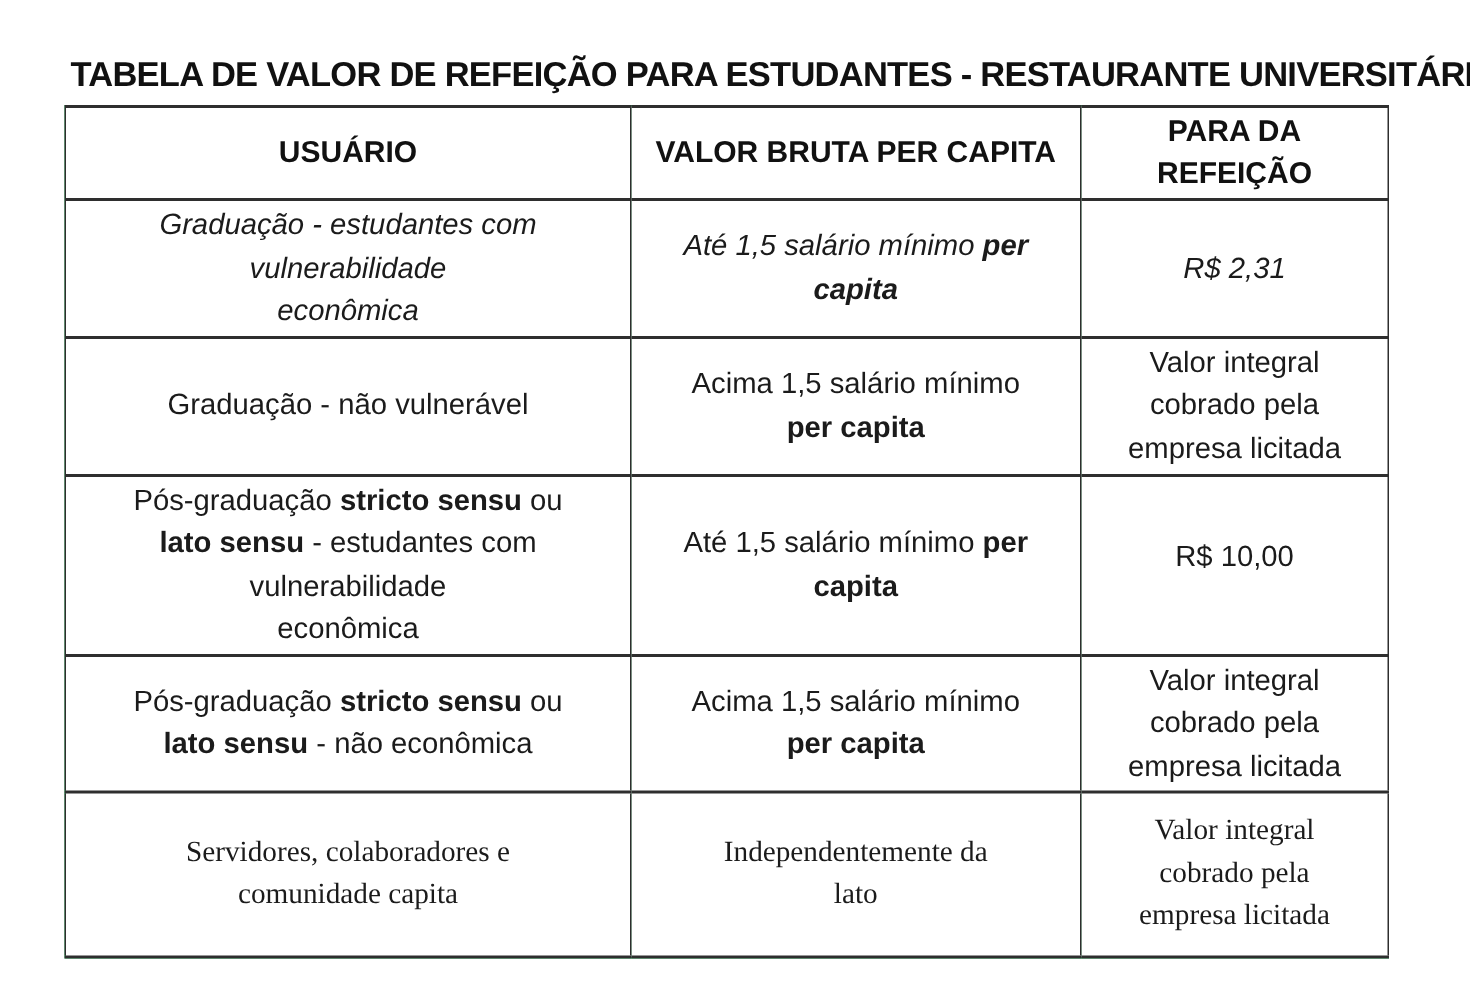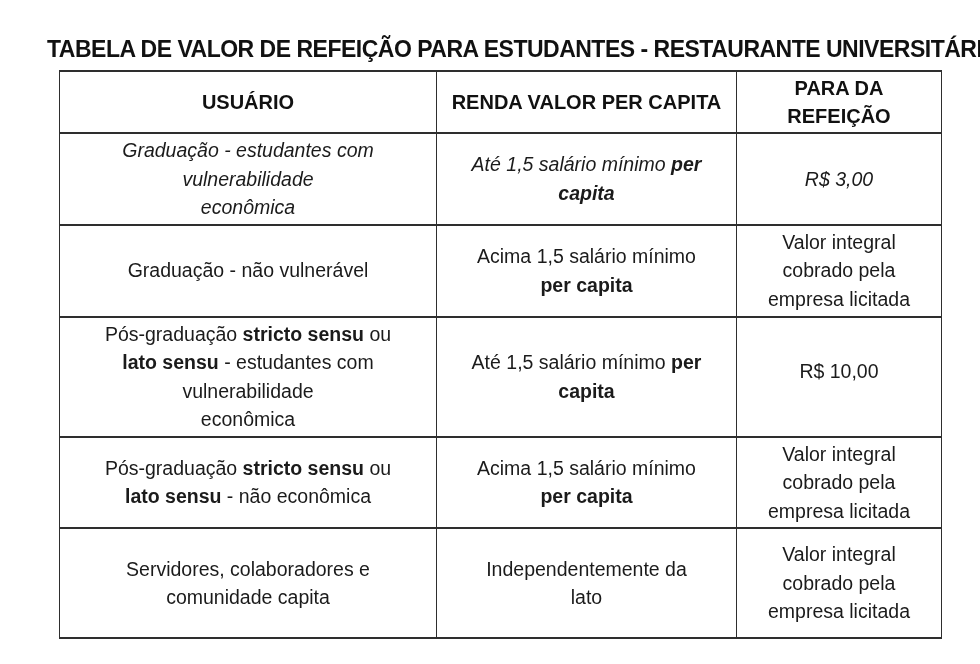--- a/index.html
+++ b/index.html
@@ -19,21 +19,21 @@
     font-size: 23px;
     font-weight: bold;
     letter-spacing: -0.5px;
     white-space: nowrap;
     line-height: 1.15;
     color: #111111;
   }
 
   table.price-table {
     position: absolute;
-    left: 59px; top: 70px;
+    left: 43px; top: 70px;
     width: 882px;
     border-collapse: collapse;
     table-layout: fixed;
     background: #22c55e;
   }
   col.c-usuario { width: 377px; }
   col.c-renda   { width: 300px; }
   col.c-valor   { width: 205px; }
 
   .price-table th, .price-table td {
@@ -59,21 +59,21 @@
     font-weight: normal;
   }
   .b { font-weight: bold; }
 
   
   .price-table thead tr        { height: 62px; }
   tbody tr:nth-child(1)        { height: 88px; font-style: italic; }
   tbody tr:nth-child(2)        { height: 92px; }
   tbody tr:nth-child(3)        { height: 114px; }
   tbody tr:nth-child(4)        { height: 91px; }
-  tbody tr:nth-child(5)        { height: 110px; }
+  tbody tr:nth-child(5)        { height: 110px; font-family: Liberation Serif, serif; }
 
   
   tbody tr:nth-child(3) td:nth-child(3) { padding-bottom: 12px; }
 
   .line { display: block; }
 </style>
 </head>
 <body>
 
 <div class="page">
@@ -85,41 +85,41 @@
       <col class="c-usuario">
       <col class="c-renda">
       <col class="c-valor">
     </colgroup>
     <thead>
       <tr>
           <th>
             <div class="line"><span class="b">USUÁRIO</span></div>
           </th>
           <th>
-            <div class="line"><span class="b">RENDA VALOR PER CAPITA</span></div>
+            <div class="line"><span class="b">VALOR BRUTA PER CAPITA</span></div>
           </th>
           <th>
             <div class="line"><span class="b">PARA DA</span></div>
             <div class="line"><span class="b">REFEIÇÃO</span></div>
           </th>
         </tr>
     </thead>
     <tbody>
         <tr>
           <td>
             <div class="line"><span>Graduação - estudantes com</span></div>
             <div class="line"><span>vulnerabilidade</span></div>
             <div class="line"><span>econômica</span></div>
           </td>
           <td>
             <div class="line"><span>Até 1,5 salário mínimo </span><span class="b">per</span></div>
             <div class="line"><span class="b">capita</span></div>
           </td>
           <td>
-            <div class="line"><span>R$ 3,00</span></div>
+            <div class="line"><span>R$ 2,31</span></div>
           </td>
         </tr>
         <tr>
           <td>
             <div class="line"><span>Graduação - não vulnerável</span></div>
           </td>
           <td>
             <div class="line"><span>Acima 1,5 salário mínimo</span></div>
             <div class="line"><span class="b">per capita</span></div>
           </td>

